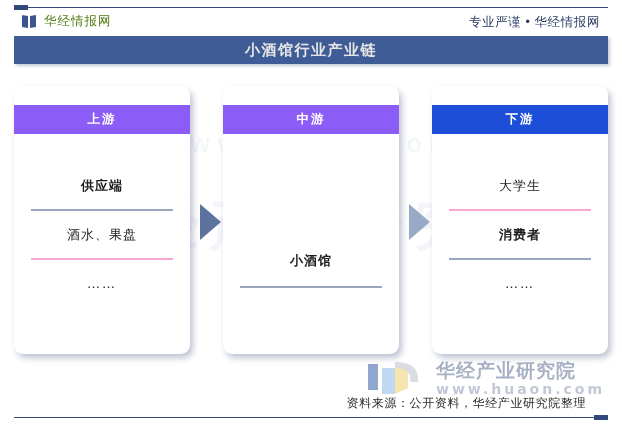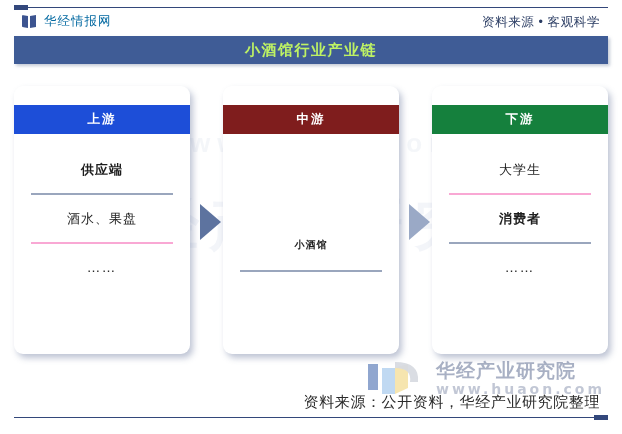--- a/index.html
+++ b/index.html
@@ -67,21 +67,21 @@
     top: 0;
     width: 6px;
     height: 13px;
     background: #3c5490;
     display: block;
   }
   .brand-mark i.l { left: 0; border-radius: 1px 0 0 2px; clip-path: polygon(0 0,100% 8%,100% 100%,0 92%); }
   .brand-mark i.r { left: 8px; clip-path: polygon(0 8%,100% 0,100% 92%,0 100%); }
   .brand-text {
     font-size: 12.5px;
-    color: #0369a1;
+    color: #4d7c0f;
     letter-spacing: 1px;
     white-space: nowrap;
   }
   .tagline {
     position: absolute;
     right: 22px;
     top: 4px;
     font-size: 12.5px;
     color: #2a3c63;
     letter-spacing: 0.6px;
@@ -97,21 +97,21 @@
     height: 28px;
     background: #3f5c96;
     box-shadow: 2px 2px 3px rgba(90,105,140,0.35);
   }
   .titleband .t {
     position: absolute;
     inset: 0;
     display: flex;
     align-items: center;
     justify-content: center;
-    color: #bef264;
+    color: #e5e5e5;
     font-size: 15px;
     font-weight: bold;
     letter-spacing: 1.5px;
     font-family: "DejaVu Sans", "Liberation Sans", sans-serif;
   }
 
   
   .bg-wm {
     position: absolute;
     left: 0; right: 0;
@@ -173,26 +173,27 @@
     display: flex;
     align-items: center;
     justify-content: center;
     color: #ffffff;
     font-size: 12.5px;
     font-weight: bold;
     letter-spacing: 2px;
     margin-top: 19px;
     font-family: "DejaVu Sans", "Liberation Sans", sans-serif;
   }
-  .col.up   .col-head { background: #1d4ed8; }
-  .col.mid  .col-head { background: #7f1d1d; }
-  .col.down .col-head { background: #15803d; }
+  .col.up   .col-head { background: #8b5cf6; }
+  .col.mid  .col-head { background: #8b5cf6; }
+  .col.down .col-head { background: #1d4ed8; }
 
   .col-body {
-    padding: 12px 17px;
+    padding: 0 17px;
+    margin-top: 28px;
   }
   .row {
     height: 47px;
     display: flex;
     align-items: center;
     justify-content: center;
     font-size: 13px;
     color: #1d1d1d;
     letter-spacing: 1px;
     border-bottom: 2px solid #f9a8d4;
@@ -206,43 +207,43 @@
   .row.last { border-bottom: none; }
   .row.dots {
     letter-spacing: 2px;
     color: #2a2a2a;
   }
 
   
   .mid-fill { height: 74px; }
   .row.mid-main {
     font-weight: bold;
-    font-size: 10px;
+    font-size: 13px;
     border-bottom: 2px solid #9aa6bd;
     height: 50px;
   }
 
   
   .arrow {
     position: absolute;
     top: 118px;
     width: 21px;
     height: 36px;
     z-index: 3;
   }
   .arrow.a1 { left: 186px; }
   .arrow.a2 { left: 395px; }
   .arrow svg { display: block; }
 
   
   .source {
     position: absolute;
-    right: 22px;
+    right: 36px;
     bottom: 22px;
-    font-size: 15px;
+    font-size: 12px;
     color: #2b2b2b;
     letter-spacing: 0.6px;
     white-space: nowrap;
     z-index: 4;
   }
 
   
   .corner-wm {
     position: absolute;
     right: 18px;
@@ -291,21 +292,21 @@
   <div class="rule-cap tl"></div>
 
   <div class="brandbar">
     <div class="brand">
       <span class="brand-mark">
         <i class="l"></i>
           <i class="r"></i>
       </span>
       <span class="brand-text">华经情报网</span>
     </div>
-    <div class="tagline">资料来源 • 客观科学</div>
+    <div class="tagline">专业严谨 • 华经情报网</div>
   </div>
 
   <div class="titleband">
     <div class="t">小酒馆行业产业链</div>
   </div>
 
   <div class="bg-wm">华经产业研究院</div>
   <div class="bg-wm2">www.huaon.com</div>
 
   <div class="chain">

